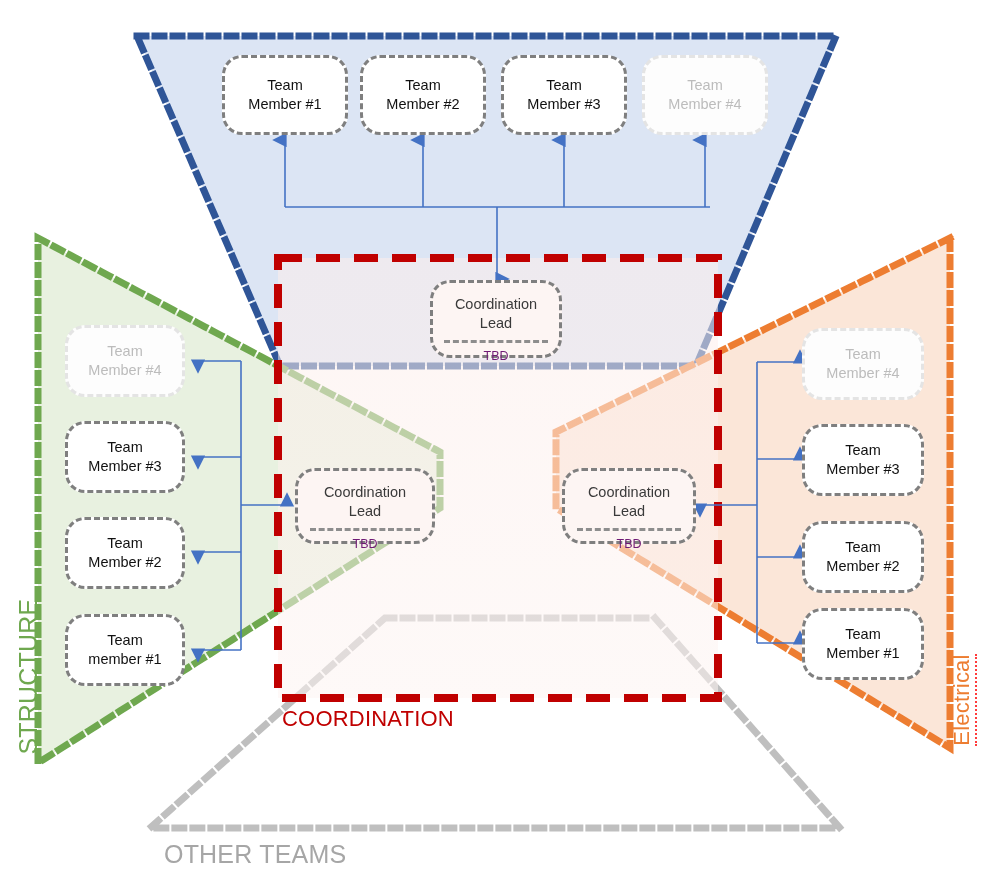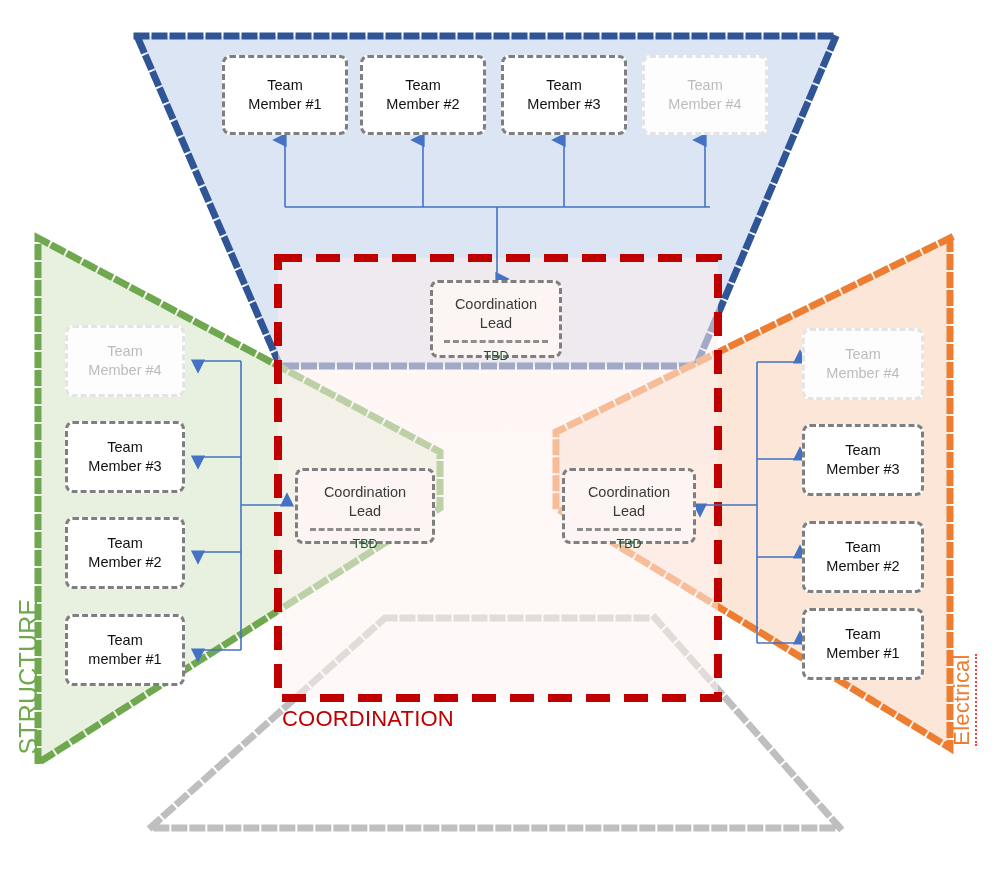--- a/index.html
+++ b/index.html
@@ -10,21 +10,21 @@
     font-family:"Liberation Sans", sans-serif;
     overflow:hidden;
   }
   #svgroot{position:absolute;left:0;top:0;width:1000px;height:880px;}
 
   
   .node{
     position:absolute;
     box-sizing:border-box;
     border:3px dashed #7f7f7f;
-    border-radius:8px;
+    border-radius:20px;
     background:#ffffff;
     display:flex;
     flex-direction:column;
     align-items:center;
     justify-content:center;
     color:#111111;
     font-size:14.5px;
     line-height:1.28;
     text-align:center;
     z-index:6;
@@ -42,21 +42,21 @@
     background:#fdf5f3;
     font-size:14.5px;
     color:#3a3a3a;
   }
   .lead .title{padding:0 4px;}
   .lead .sep{
     width:82%;
     border-top:3px dashed #8d8d8d;
     margin:8px 0 5px 0;
   }
-  .lead .tbd{font-size:12.5px;color:#14532d;}
+  .lead .tbd{font-size:12.5px;color:#701a75;}
 
   
   .caption{
     position:absolute;
     white-space:nowrap;
     z-index:8;
     letter-spacing:.2px;
   }
   .cap-arch{ left:160px; top:4px;  font-size:25px; color:#5b8fd1; }
   .cap-coord{ left:282px; top:706px; font-size:22px; color:#c00000; }
@@ -220,16 +220,17 @@
   </div>
 
   <div class="node lead" style="left:562px;top:468px;width:134px;height:76px;">
     <span class="ln title">Coordination</span>
     <span class="ln title">Lead</span>
     <span class="sep"></span>
     <span class="tbd">TBD</span>
   </div>
 
   <div class="caption cap-coord">COORDINATION</div>
+  <div class="caption cap-other">OTHER TEAMS</div>
   <div class="caption cap-struct">STRUCTURE</div>
   <div class="caption cap-elec"><span class="spell">Electrical</span></div>
 
 </div>
 
 </body></html>

